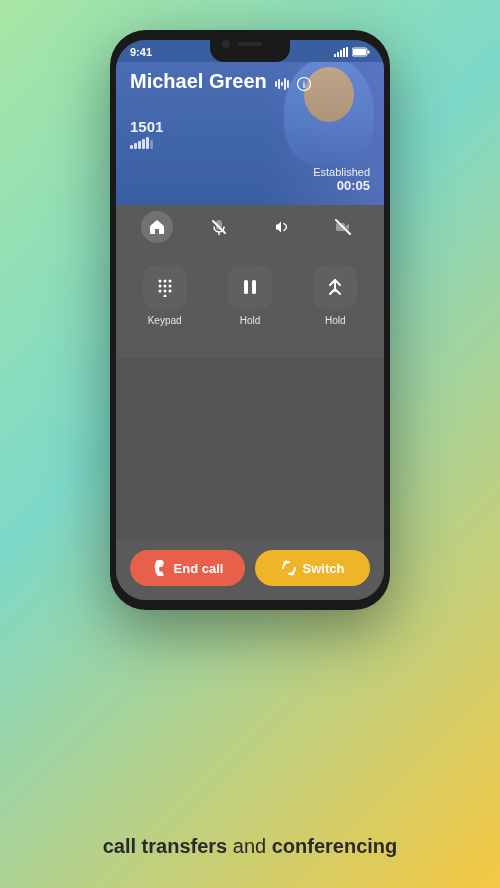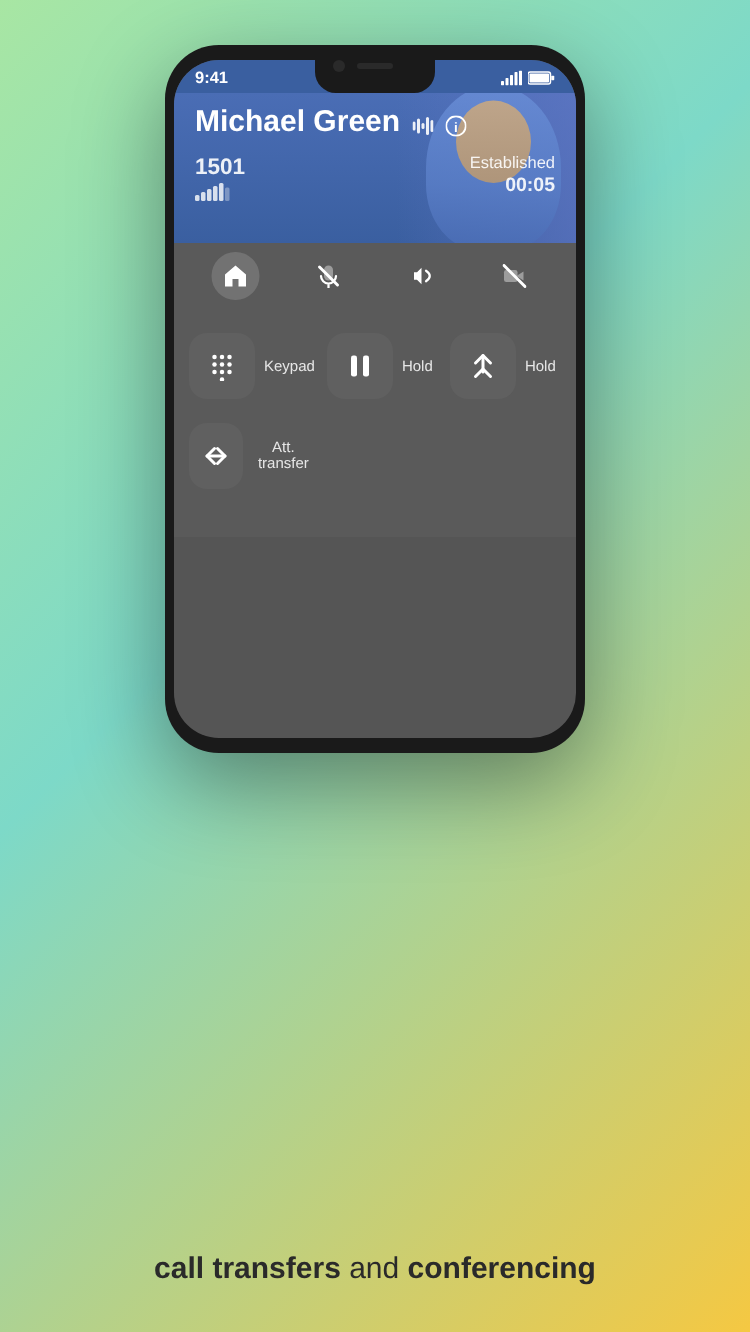--- a/index.html
+++ b/index.html
@@ -19,21 +19,21 @@
       background: linear-gradient(135deg, #a8e6a3 0%, #7dd9c8 40%, #f5c842 100%);
     }
 
     
     .phone {
       position: absolute;
       left: 50%;
       top: 30px;
       transform: translateX(-50%);
       width: 280px;
-      height: 472px;
+      height: 580px;
       background: #1a1a1a;
       border-radius: 36px;
       box-shadow: 0 20px 60px rgba(0,0,0,0.4);
       overflow: hidden;
     }
 
     
     .screen {
       position: absolute;
       top: 10px;
@@ -144,20 +144,21 @@
     }
 
     .caller-status {
       text-align: right;
       color: rgba(255,255,255,0.9);
       font-size: 11px;
     }
 
     .caller-status .established {
       font-size: 11px;
+      margin-top: 48px;
     }
 
     .caller-status .timer {
       font-size: 13px;
       font-weight: 600;
     }
 
     
     .call-controls {
       background: #5a5a5a;
@@ -190,21 +191,21 @@
 
     .actions-grid {
       display: grid;
       grid-template-columns: repeat(3, 1fr);
       gap: 16px 8px;
       margin-bottom: 16px;
     }
 
     .action-item {
       display: flex;
-      flex-direction: row;
+      flex-direction: column;
       align-items: center;
       gap: 6px;
       cursor: pointer;
     }
 
     .action-icon {
       width: 44px;
       height: 44px;
       background: rgba(100,100,100,0.6);
       border-radius: 12px;
@@ -375,21 +376,21 @@
       </div>
     </div>
 
     <div class="call-header">
 
       <div class="avatar-bg"></div>
 
       <div class="avatar-face"></div>
       <div class="avatar-head"></div>
 
-      <div style="display:flex; align-items:center; gap:8px; position:relative; z-index:2; margin-bottom:6px;text-align:right;">
+      <div style="display:flex; align-items:center; gap:8px; position:relative; z-index:2; margin-bottom:21px;text-align:right;">
         <span class="caller-name">Michael Green</span>
         <svg width="14" height="14" viewBox="0 0 14 14" style="opacity:0.9">
           <rect x="0" y="4" width="2" height="6" fill="white" rx="1"></rect>
           <rect x="3" y="2" width="2" height="10" fill="white" rx="1"></rect>
           <rect x="6" y="5" width="2" height="4" fill="white" rx="1"></rect>
           <rect x="9" y="1" width="2" height="12" fill="white" rx="1"></rect>
           <rect x="12" y="3" width="2" height="8" fill="white" rx="1"></rect>
         </svg>
         <svg width="14" height="14" viewBox="0 0 14 14">
           <circle cx="7" cy="7" r="6.5" fill="none" stroke="white" stroke-width="1.2"></circle>
@@ -483,34 +484,41 @@
           <div class="action-icon">
             <svg width="22" height="22" viewBox="0 0 22 22" fill="none" stroke="white" stroke-width="2" stroke-linecap="round" stroke-linejoin="round">
               <line x1="11" y1="15" x2="11" y2="4"></line>
               <polyline points="6,9 11,4 16,9"></polyline>
               <polyline points="6,18 11,13 16,18"></polyline>
             </svg>
           </div>
           <span class="action-label">Hold</span>
         </div>
 
-        <div class="action-item">
-          <div class="action-icon">
-            <svg width="22" height="22" viewBox="0 0 22 22" fill="none" stroke="white" stroke-width="2" stroke-linecap="round" stroke-linejoin="round">
-              <line x1="5" y1="11" x2="17" y2="11"></line>
-              <polyline points="12,6 17,11 12,16"></polyline>
-              <polyline points="10,6 5,11 10,16"></polyline>
-            </svg>
-          </div>
-          <span class="action-label">Att. transfer</span>
-        </div>
 
       </div>
     </div>
 
+    <div class="bottom-buttons">
+      <button class="end-call-btn">
+        <svg width="16" height="16" viewBox="0 0 16 16" fill="white">
+          <path d="M1 10.5c0-.8.5-1.5 1.2-1.9l2.5-1.2a1.5 1.5 0 0 1 1.8.4l1 1.3a9 9 0 0 0 3.5-3.5l-1.3-1a1.5 1.5 0 0 1-.4-1.8l1.2-2.5A1.8 1.8 0 0 1 12.4 1l1.5.3A2 2 0 0 1 15 3.2C15 10.2 9.2 16 2.3 16l-.1-.1A2 2 0 0 1 .3 14.3L1 12.8V10.5z" transform="rotate(135 8 8)"></path>
+        </svg>
+        <span>End call</span>
+      </button>
+      <button class="switch-btn">
+        <svg width="16" height="16" viewBox="0 0 16 16" fill="white">
+          <path d="M2 8a6 6 0 0 1 6-6" stroke="white" stroke-width="2" fill="none" stroke-linecap="round"></path>
+          <path d="M14 8a6 6 0 0 1-6 6" stroke="white" stroke-width="2" fill="none" stroke-linecap="round"></path>
+          <polyline points="6,0 2,2 6,4" fill="white"></polyline>
+          <polyline points="10,12 14,14 10,16" fill="white"></polyline>
+        </svg>
+        <span>Switch</span>
+      </button>
+    </div>
 
   </div>
 </div>
 
 <div class="bottom-text">
   <p class="tagline">
     <br>
     <strong>call transfers</strong><span> and </span><strong>conferencing</strong>
   </p>
 </div>

